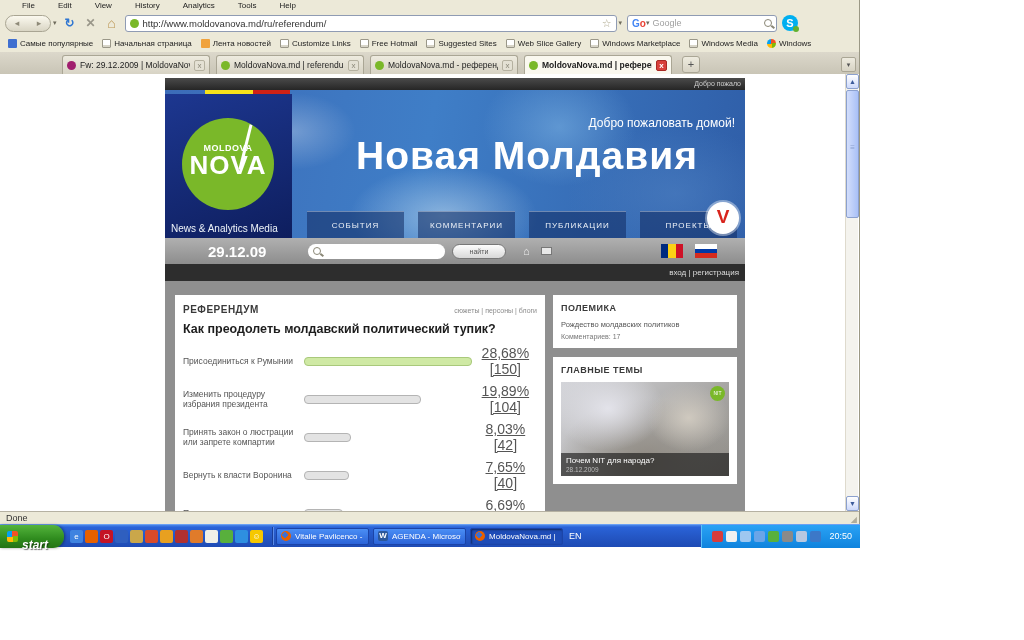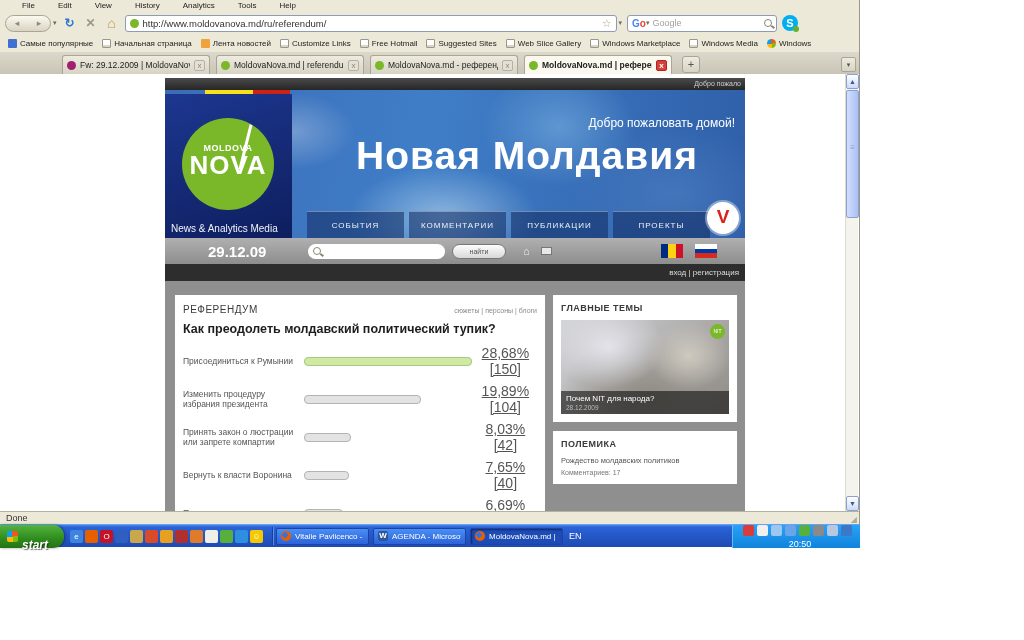--- a/index.html
+++ b/index.html
@@ -88,21 +88,21 @@
                background:linear-gradient(160deg,#1d3790,#0e1e5e); }
   .logocircle { position:absolute; left:17px; top:24px; width:92px; height:92px; border-radius:50%;
                 background:#7ab829; color:#fff; text-align:center; overflow:hidden; }
   .logocircle .l1 { font-size:9px; font-weight:bold; letter-spacing:.5px; margin-top:25px; }
   .logocircle .l2 { font-size:26px; font-weight:bold; letter-spacing:1px; margin-top:-3px; }
   .logoslash { position:absolute; left:62px; top:6px; width:3px; height:46px; background:#fff; transform:rotate(14deg); }
   .tagline { position:absolute; left:6px; bottom:4px; font-size:10px; color:#eef3f8; white-space:nowrap; }
   .hero-welcome { position:absolute; right:10px; top:26px; font-size:12px; font-weight:normal; color:#fff; }
   .hero-title { position:absolute; left:150px; top:44px; width:424px; text-align:center; font-size:39px;
                 font-weight:bold; color:#fff; letter-spacing:1px; white-space:nowrap; }
-  .sitenav { position:absolute; left:142px; bottom:0; display:flex; gap:5px; }
+  .sitenav { position:absolute; left:142px; bottom:0; display:flex; gap:14px; }
   .sitenav .nbtn { width:97px; height:27px; background:rgba(16,42,96,.55); border-top:1px solid rgba(255,255,255,.35);
                    color:#eef2f8; font-size:8px; letter-spacing:1px; text-align:center; line-height:27px; white-space:nowrap; overflow:hidden;}
   .redbadge { position:absolute; right:6px; bottom:4px; width:32px; height:32px; border-radius:50%; background:#fff;
               color:#d8241c; font-size:19px; font-weight:bold; text-align:center; line-height:30px;
               box-shadow:0 0 0 2px rgba(255,255,255,.4); }
   .graybar { height:26px; background:linear-gradient(#b0b0b0,#8d8d8d); display:flex; align-items:center; position:relative; }
   .sitedate { position:absolute; left:43px; color:#fff; font-size:15px; font-weight:bold; }
   .sitesearch { position:absolute; left:143px; width:137px; height:15px; background:#fff; border-radius:8px;
                 display:flex; align-items:center; padding-left:5px; }
   .findbtn { position:absolute; left:287px; width:54px; height:15px; border-radius:8px; border:1px solid #777;
@@ -110,21 +110,21 @@
   .gb-home { position:absolute; left:358px; color:#e8e8e8; font-size:11px; }
   .gb-mail { position:absolute; left:376px; width:11px; height:8px; background:#e8e8e8; border:1px solid #777; }
   .flag { position:absolute; top:6px; width:22px; height:14px; }
   .flag-ro { left:496px; background:linear-gradient(90deg,#002b7f 0 33%,#fcd116 0 66%,#ce1126 0); }
   .flag-ru { left:530px; background:linear-gradient(#fff 0 33%,#0039a6 0 66%,#d52b1e 0); }
   .darkbar { height:17px; background:#2d2d2d; color:#ddd; font-size:8px; text-align:right; padding:4px 6px 0 0; }
   .contentarea { height:230px; background:#8f8f8f; overflow:hidden; padding:14px 0 0 10px; display:flex; gap:8px; }
 
   .mainpanel { width:370px; background:#fff; padding:9px 8px; }
   .mp-head { display:flex; justify-content:space-between; align-items:baseline; }
-  .mp-title { font-size:10px; font-weight:normal; color:#3a3a3a; letter-spacing:.5px;text-align:right; }
+  .mp-title { font-size:10px; font-weight:bold; color:#3a3a3a; letter-spacing:.5px;text-align:right; }
   .mp-links { font-size:7px; color:#8a8a8a; }
   .question { font-size:12.5px; font-weight:bold; color:#1d1d1d; margin:7px 0 9px; }
   .prow { display:flex; align-items:center; margin-bottom:6px; }
   .plabel { width:122px; font-size:8.5px; color:#555; line-height:1.2; }
   .pbarw { width:172px; }
   .pbar { height:9px; border:1px solid #b4b4b4; border-radius:4px; background:#e3e3e3; }
   .pval { width:64px; font-size:14px; color:#555; text-align:center;text-decoration:underline; }
 
   .sidepanel { width:184px; display:flex; flex-direction:column; gap:9px; }
   .sp-box { background:#fff; padding:8px; }
@@ -173,21 +173,21 @@
   .tasks { display:flex; gap:4px; }
   .taskbtn { width:93px; height:17px; border-radius:2px; border:1px solid #1b44a8;
              background:linear-gradient(#4a8ef5,#2b63d8); display:flex; align-items:center; gap:4px; padding:0 4px; }
   .taskbtn.active { background:#1e4cb7; box-shadow:inset 1px 1px 2px rgba(0,0,0,.45); }
   .tkicon { width:10px; height:10px; border-radius:2px; flex:none; }
   .tki-firefox { background:radial-gradient(circle at 40% 40%, #3f6fd0 30%, #e66000 32%); border-radius:50%; }
   .tki-word { background:#2b579a; color:#fff; font-size:8px; font-weight:bold; text-align:center; line-height:10px; }
   .tklabel { color:#fff; font-size:8px; white-space:nowrap; overflow:hidden; }
   .lang { color:#fff; font-size:9px; margin:0 6px; }
   .tray { margin-left:auto; height:23px; display:flex; align-items:center; gap:3px; padding:0 8px 0 10px;
-          background:linear-gradient(#2aa2f5,#0f83dd); border-left:1px solid #5bc0f8;flex-direction:column; }
+          background:linear-gradient(#2aa2f5,#0f83dd); border-left:1px solid #5bc0f8; }
   .trayicon { width:11px; height:11px; border-radius:2px; }
   .clock { color:#fff; font-size:9px; margin-left:5px; }
 </style>
 </head>
 <body>
 
 <div id="canvas">
   <div id="window">
 
     <div class="menubar">
@@ -376,33 +376,33 @@
     <div class="pbarw">
       <div class="pbar" style="width: 39px;"></div>
     </div>
     <div class="pval">6,69% [35]</div>
   </div>
               </div>
           </div>
 
           <div class="sidepanel">
             <div class="sp-box">
+              <div class="sp-title">ПОЛЕМИКА</div>
+              <div class="pol-item">Рождество молдавских политиков</div>
+              <div class="pol-com">Комментариев: 17</div>
+            </div>
+            <div class="sp-box">
               <div class="sp-title">ГЛАВНЫЕ ТЕМЫ</div>
               <div class="feature">
                 <span class="greenbadge">NIT</span>
                 <div class="fcaption">
                   <div class="fcap-t">Почем NIT для народа?</div>
                   <div class="fcap-d">28.12.2009</div>
                 </div>
               </div>
-            </div>
-            <div class="sp-box">
-              <div class="sp-title">ПОЛЕМИКА</div>
-              <div class="pol-item">Рождество молдавских политиков</div>
-              <div class="pol-com">Комментариев: 17</div>
             </div>
           </div>
         </div>
       </div>
 
       <div class="sb">
         <div class="sb-btn sb-up">▲</div>
         <div class="sb-thumb"></div>
         <div class="sb-btn sb-dn">▼</div>
       </div>

